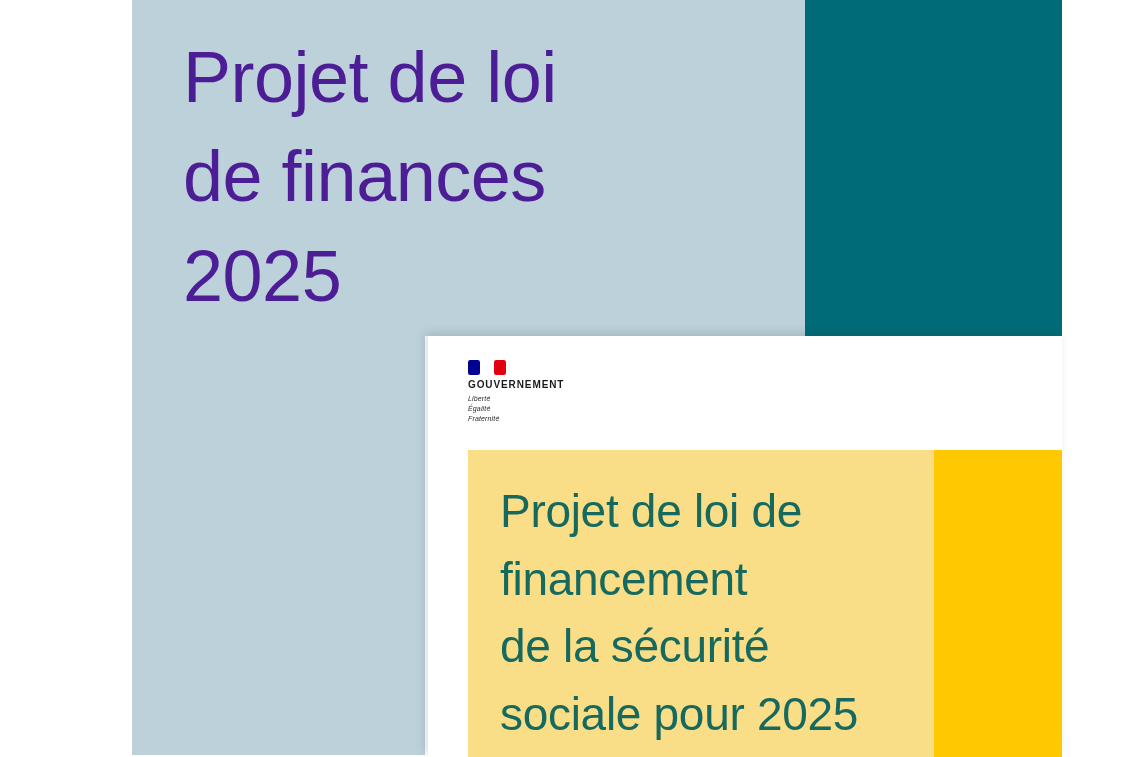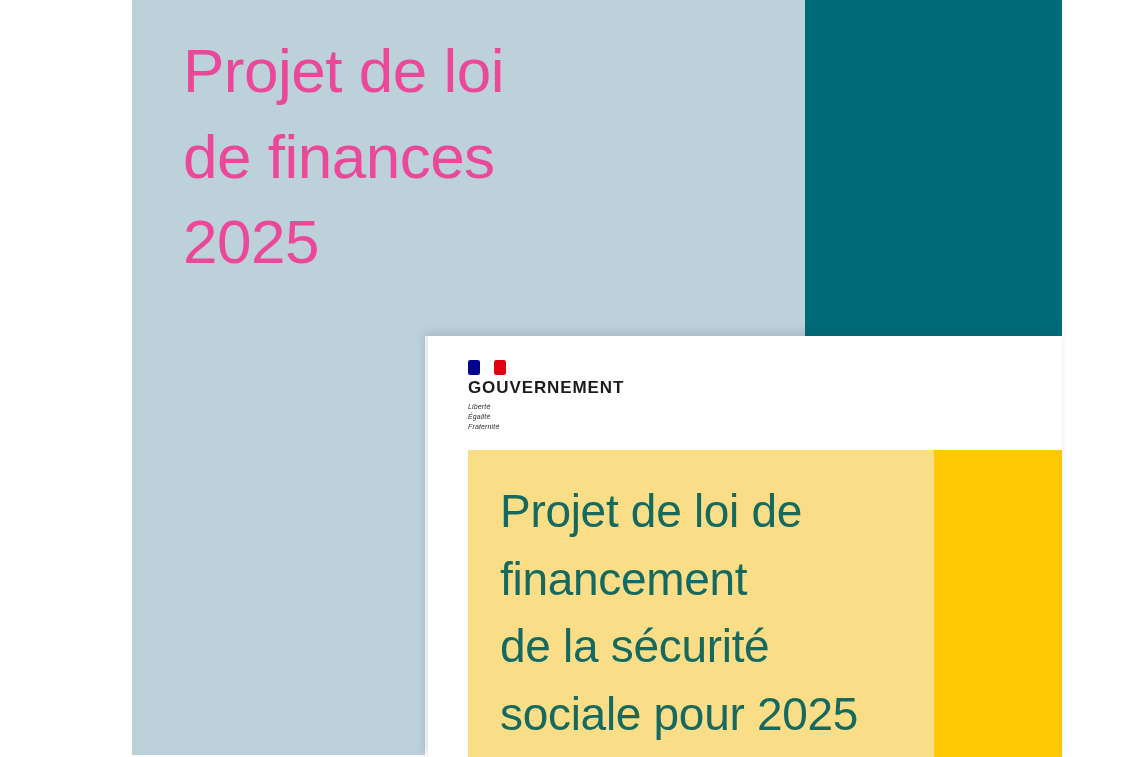--- a/index.html
+++ b/index.html
@@ -49,22 +49,22 @@
     width: 257px;
     height: 337px;
     background: #006b78;
   }
 
   .plf-title {
     position: absolute;
     left: 183px;
     top: 28px;
     width: 600px;
-    color: #ec4899;
-    font-size: 62px;
+    color: #4c1d95;
+    font-size: 72px;
     line-height: 1.38;
     font-weight: 400;
     letter-spacing: -0.5px;
     white-space: pre-line;
   }
 
   
   .plfss-cover {
     position: absolute;
     left: 428px;
@@ -86,21 +86,21 @@
   .gov-flag {
     display: block;
     width: 42px;
     height: 15px;
     margin-bottom: 4px;
   }
 
   .gov-wordmark {
     display: block;
     color: #1b1b1b;
-    font-size: 17px;
+    font-size: 10px;
     font-weight: 700;
     letter-spacing: 0.9px;
     line-height: 1.1;
     white-space: nowrap;
   }
 
   .gov-motto {
     display: block;
     margin-top: 4px;
     color: #2a2a2a;

